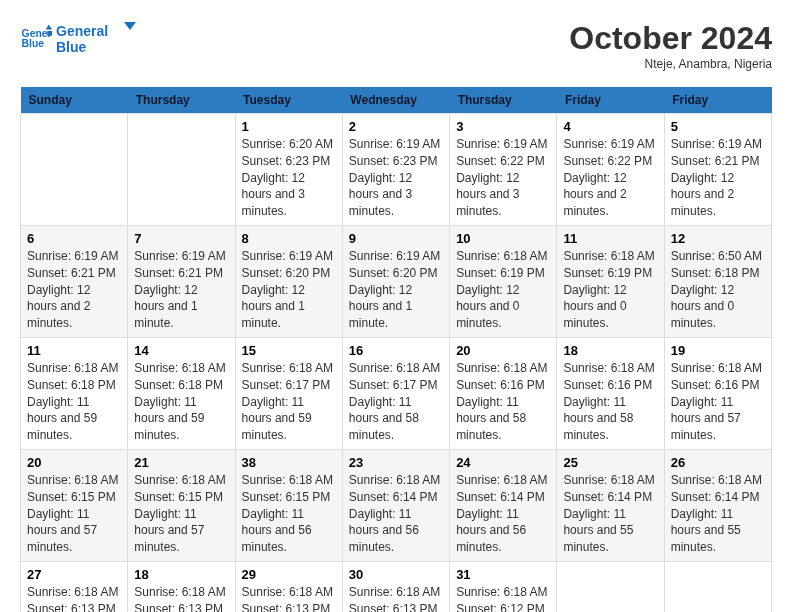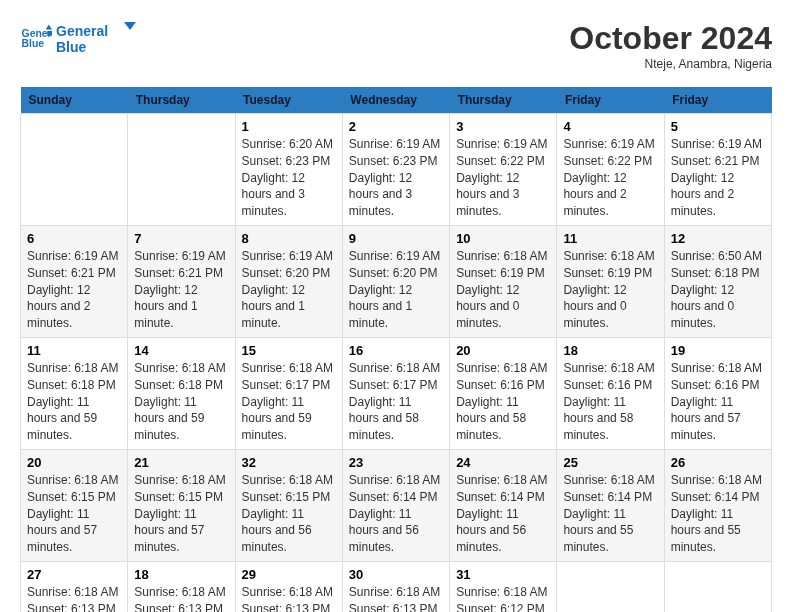--- a/index.html
+++ b/index.html
@@ -246,21 +246,21 @@
 Sunset: 6:15 PM
 Daylight: 11 hours and 57 minutes.</div>
         </td>
         <td>
           <span class="day-number">21</span>
           <div class="day-info">Sunrise: 6:18 AM
 Sunset: 6:15 PM
 Daylight: 11 hours and 57 minutes.</div>
         </td>
         <td>
-          <span class="day-number">32</span>
+          <span class="day-number">38</span>
           <div class="day-info">Sunrise: 6:18 AM
 Sunset: 6:15 PM
 Daylight: 11 hours and 56 minutes.</div>
         </td>
         <td>
           <span class="day-number">23</span>
           <div class="day-info">Sunrise: 6:18 AM
 Sunset: 6:14 PM
 Daylight: 11 hours and 56 minutes.</div>
         </td>

